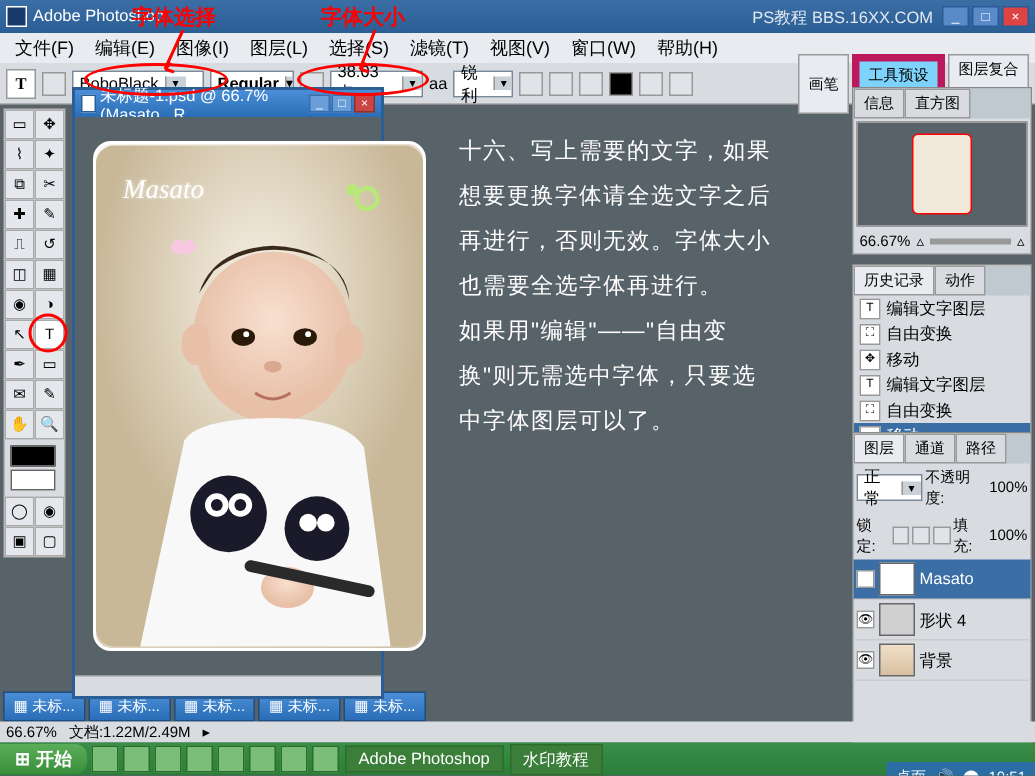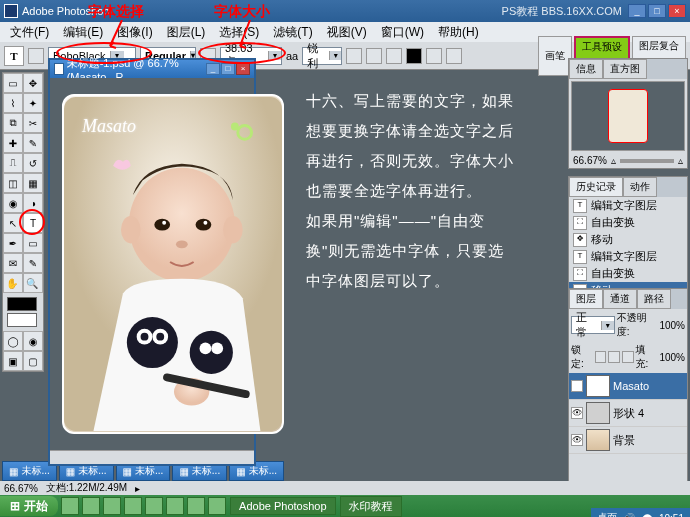--- a/index.html
+++ b/index.html
@@ -130,21 +130,21 @@
     <span class="arrow">▾</span>
   </div>
   <div class="opt-icon"></div>
   <div class="opt-icon"></div>
   <div class="opt-icon"></div>
   <div class="opt-icon" style="background:#000;"></div>
   <div class="opt-icon"></div>
   <div class="opt-icon"></div>
   <div style="margin-left:auto; display:flex; gap:2px;">
     <span style="padding:12px 6px; border:1px solid #999; background:#e8ecf0; font-size:10px;">画笔</span>
-    <span style="padding:2px 6px; border:2px solid #be185d; background:#84cc16; font-size:10px;">工具预设</span>
+    <span style="padding:2px 6px; border:5px solid #be185d; background:#7dd3fc; font-size:10px;">工具预设</span>
     <span style="padding:2px 6px; border:1px solid #999; background:#e8ecf0; font-size:10px;">图层复合</span>
   </div>
 </div>
 
 <div class="toolbox">
   <div class="tool-row">
       <div class="tool">▭</div>
       <div class="tool">✥</div>
     </div>
   <div class="tool-row">

